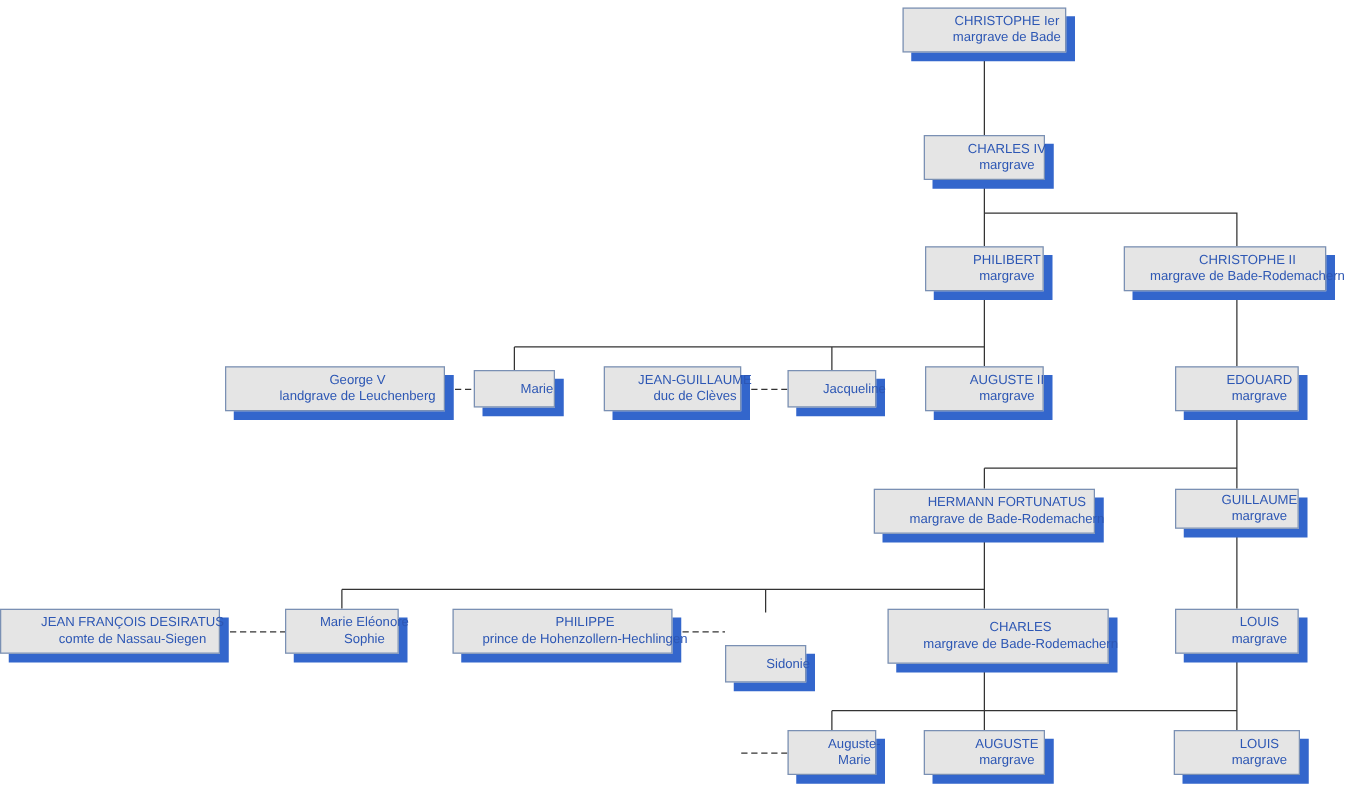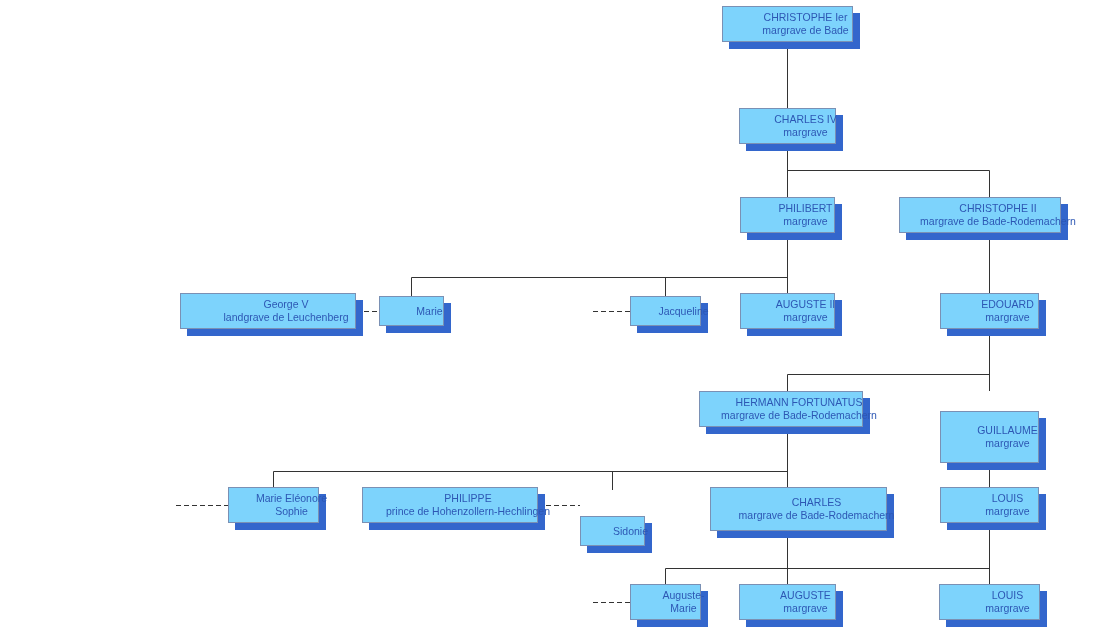--- a/index.html
+++ b/index.html
@@ -8,21 +8,21 @@
     width:1094px;
     height:638px;
     background:#ffffff;
     font-family:"Liberation Sans", sans-serif;
     overflow:hidden;
   }
   svg.edges{position:absolute;left:0;top:0;pointer-events:none;}
   .node{
     position:absolute;
     box-sizing:border-box;
-    background:#7dd3fc;
+    background:#e5e5e5;
     border:1px solid #7a90b4;
     box-shadow:7px 7px 0 #3366cc;
     color:#2d57b4;
     font-size:10.5px;
     line-height:13px;
     display:flex;
     flex-direction:column;
     justify-content:center;
     align-items:center;
     text-align:center;
@@ -80,46 +80,54 @@
   <div class="node" style="left:180px;top:293px;width:176px;height:36px">
     <div class="line">George V</div>
     <div class="line">landgrave de Leuchenberg</div>
   </div>
 
   <div class="node" style="left:379px;top:296px;width:65px;height:30px">
     <div class="line">Marie</div>
 
   </div>
 
+  <div class="node" style="left:483px;top:293px;width:110px;height:36px">
+    <div class="line">JEAN-GUILLAUME</div>
+    <div class="line">duc de Clèves</div>
+  </div>
 
   <div class="node" style="left:630px;top:296px;width:71px;height:30px">
     <div class="line">Jacqueline</div>
 
   </div>
 
   <div class="node" style="left:740px;top:293px;width:95px;height:36px">
     <div class="line">AUGUSTE II</div>
     <div class="line">margrave</div>
   </div>
 
   <div class="node" style="left:940px;top:293px;width:99px;height:36px">
     <div class="line">EDOUARD</div>
     <div class="line">margrave</div>
   </div>
 
-  <div class="node" style="left:699px;top:391px;width:164px;height:36px">
+  <div class="node" style="left:699px;top:391px;width:177px;height:36px">
     <div class="line">HERMANN FORTUNATUS</div>
     <div class="line">margrave de Bade-Rodemachern</div>
   </div>
 
-  <div class="node" style="left:940px;top:411px;width:99px;height:52px">
+  <div class="node" style="left:940px;top:391px;width:99px;height:32px">
     <div class="line">GUILLAUME</div>
     <div class="line">margrave</div>
   </div>
 
+  <div class="node" style="left:0px;top:487px;width:176px;height:36px">
+    <div class="line">JEAN FRANÇOIS DESIRATUS</div>
+    <div class="line">comte de Nassau-Siegen</div>
+  </div>
 
   <div class="node" style="left:228px;top:487px;width:91px;height:36px">
     <div class="line">Marie Eléonore</div>
     <div class="line">Sophie</div>
   </div>
 
   <div class="node" style="left:362px;top:487px;width:176px;height:36px">
     <div class="line">PHILIPPE</div>
     <div class="line">prince de Hohenzollern-Hechlingen</div>
   </div>

